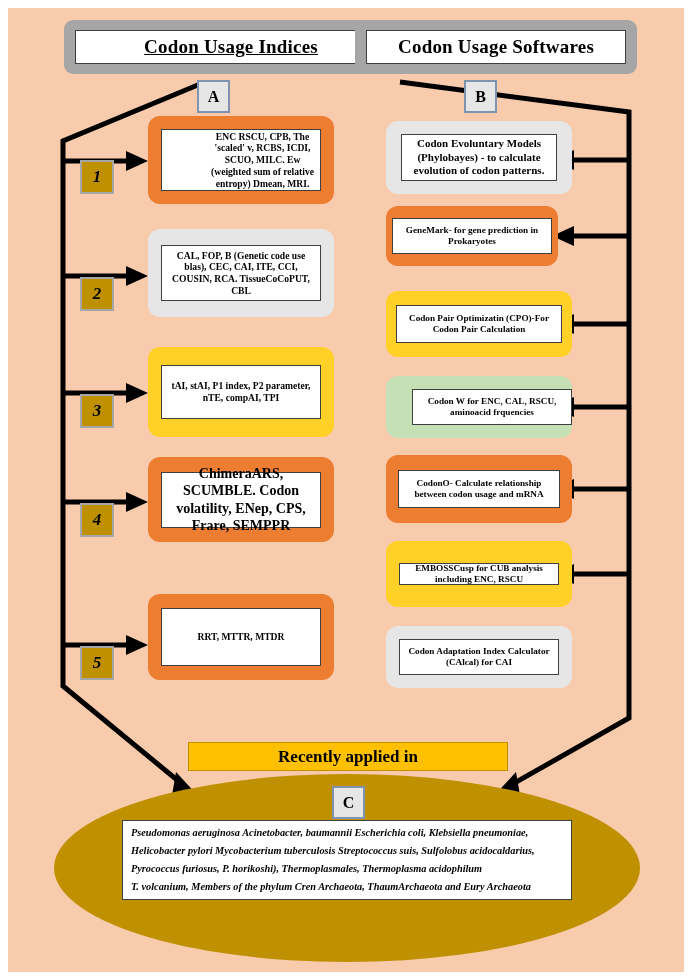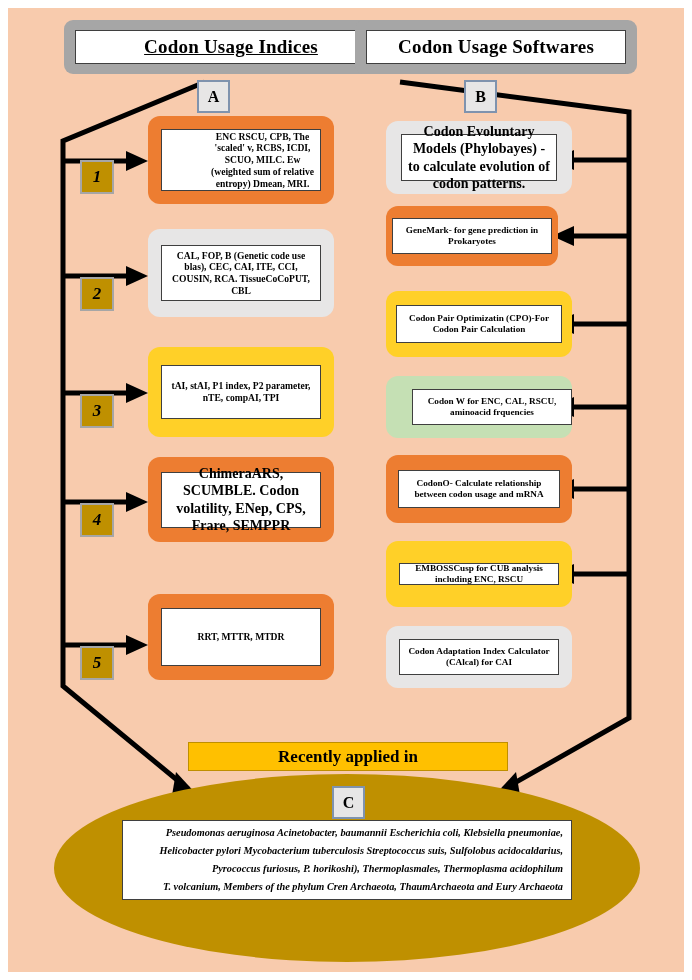--- a/index.html
+++ b/index.html
@@ -87,21 +87,21 @@
     position:absolute;
     background:#BF9000;
     border-radius:50%;
   }
   #ellipse-text{
     position:absolute;
     background:#ffffff;
     border:1.5px solid #3f3f3f;
     box-sizing:border-box;
     display:flex;flex-direction:column;
-    align-items:flex-end;justify-content:center;
+    align-items:flex-start;justify-content:center;
     text-align:center;
     font-style:italic;font-weight:bold;
     font-size:10.3px;color:#000;
     line-height:1.75;
     padding:4px 8px;
   }
   
   #wires{position:absolute;left:0;top:0;width:676px;height:964px;pointer-events:none;}
 </style>
 </head>
@@ -193,21 +193,21 @@
     </div>
 
     <div class="card c-orange" style="left:140px;top:586px;width:186px;height:86px;">
       <div class="label" style="width:160px;height:58px;font-size:9.6px;">RRT, MTTR, MTDR</div>
     </div>
     <div class="numbadge" style="left:72px;top:638px;">
       <span>5</span>
     </div>
 
     <div class="card c-gray" style="left:378px;top:113px;width:186px;height:73px;">
-      <div class="label" style="width:156px;height:47px;font-size:14px;">Codon Evoluntary Models (Phylobayes) - to calculate evolution of codon patterns.</div>
+      <div class="label" style="width:156px;height:47px;font-size:11px;">Codon Evoluntary Models (Phylobayes) - to calculate evolution of codon patterns.</div>
     </div>
 
     <div class="card c-orange" style="left:378px;top:198px;width:172px;height:60px;">
       <div class="label" style="width:160px;height:36px;font-size:9.2px;">GeneMark- for gene prediction in Prokaryotes</div>
     </div>
 
     <div class="card c-yellow" style="left:378px;top:283px;width:186px;height:66px;">
       <div class="label" style="width:166px;height:38px;font-size:9.2px;">Codon Pair Optimizatin (CPO)-For Codon Pair Calculation</div>
     </div>
 

